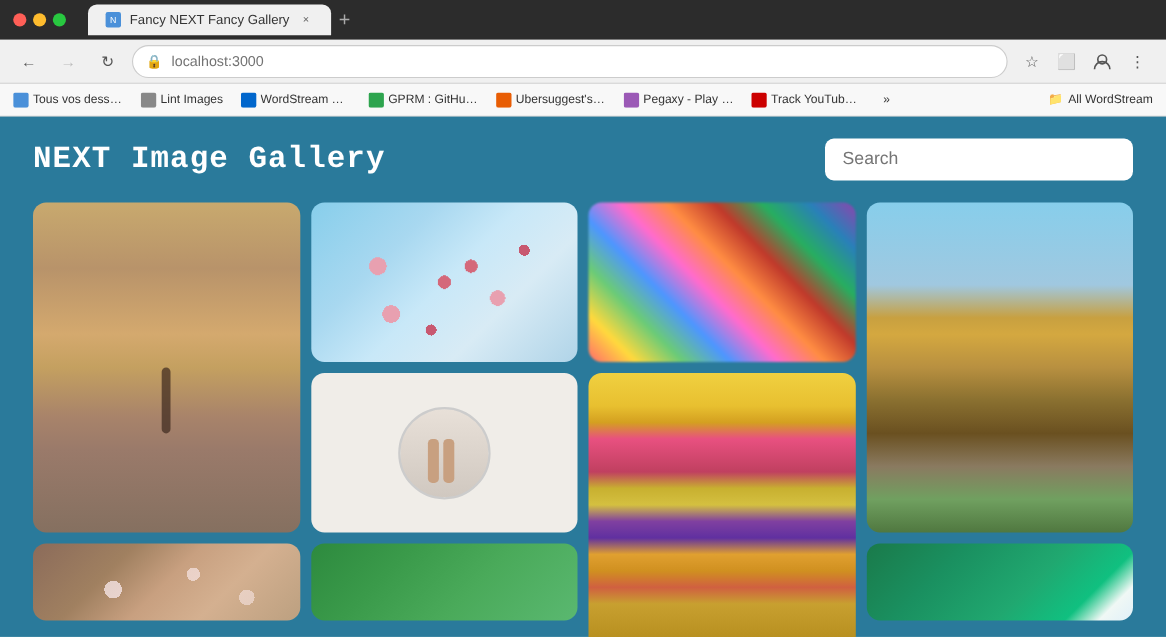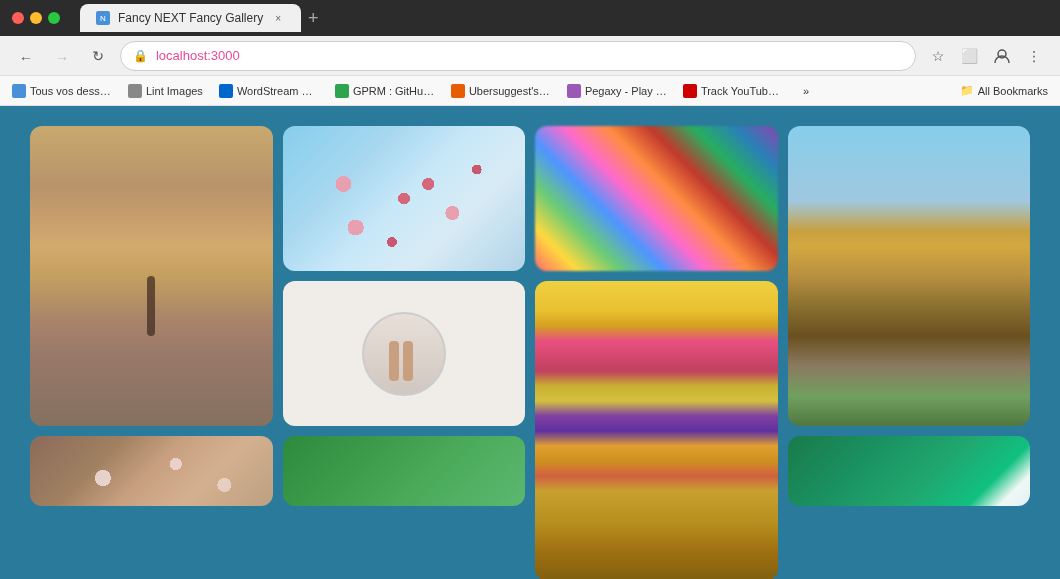--- a/index.html
+++ b/index.html
@@ -135,21 +135,21 @@
       height: 30px;
     }
 
     .address-icon {
       color: #666;
       font-size: 12px;
     }
 
     .address-text {
       font-size: 13px;
-      color: #ec4899;
+      color: #737373;
       text-align: right;
     }
 
     .nav-actions {
       display: flex;
       gap: 4px;
     }
 
     .bookmarks-bar {
       background: #f8f8f8;
@@ -437,26 +437,30 @@
     </div>
     <div class="bookmark-item">
       <div class="bookmark-favicon" style="background:#cc0000;"></div>
       <span class="bookmark-text">Track YouTube ana...</span>
     </div>
     <div class="bookmark-item" style="margin-left:4px;">
       <span>»</span>
     </div>
     <div class="all-bookmarks">
       <span>📁</span>
-      <span>All Bookmarks</span>
+      <span>All WordStream</span>
     </div>
   </div>
 </div>
 
 <div class="app-container">
+  <div class="app-header">
+    <h1 class="app-title">NEXT Image Gallery</h1>
+    <input type="text" class="search-box" placeholder="Search" style="">
+  </div>
 
   <div class="image-grid">
 
     <div style="display:flex; flex-direction:column; gap:10px;">
       <div class="image-card img-desert"></div>
       <div class="image-card img-cherry-bottom"></div>
     </div>
 
     <div style="display:flex; flex-direction:column; gap:10px;">
       <div class="image-card img-cherry-top"></div>

